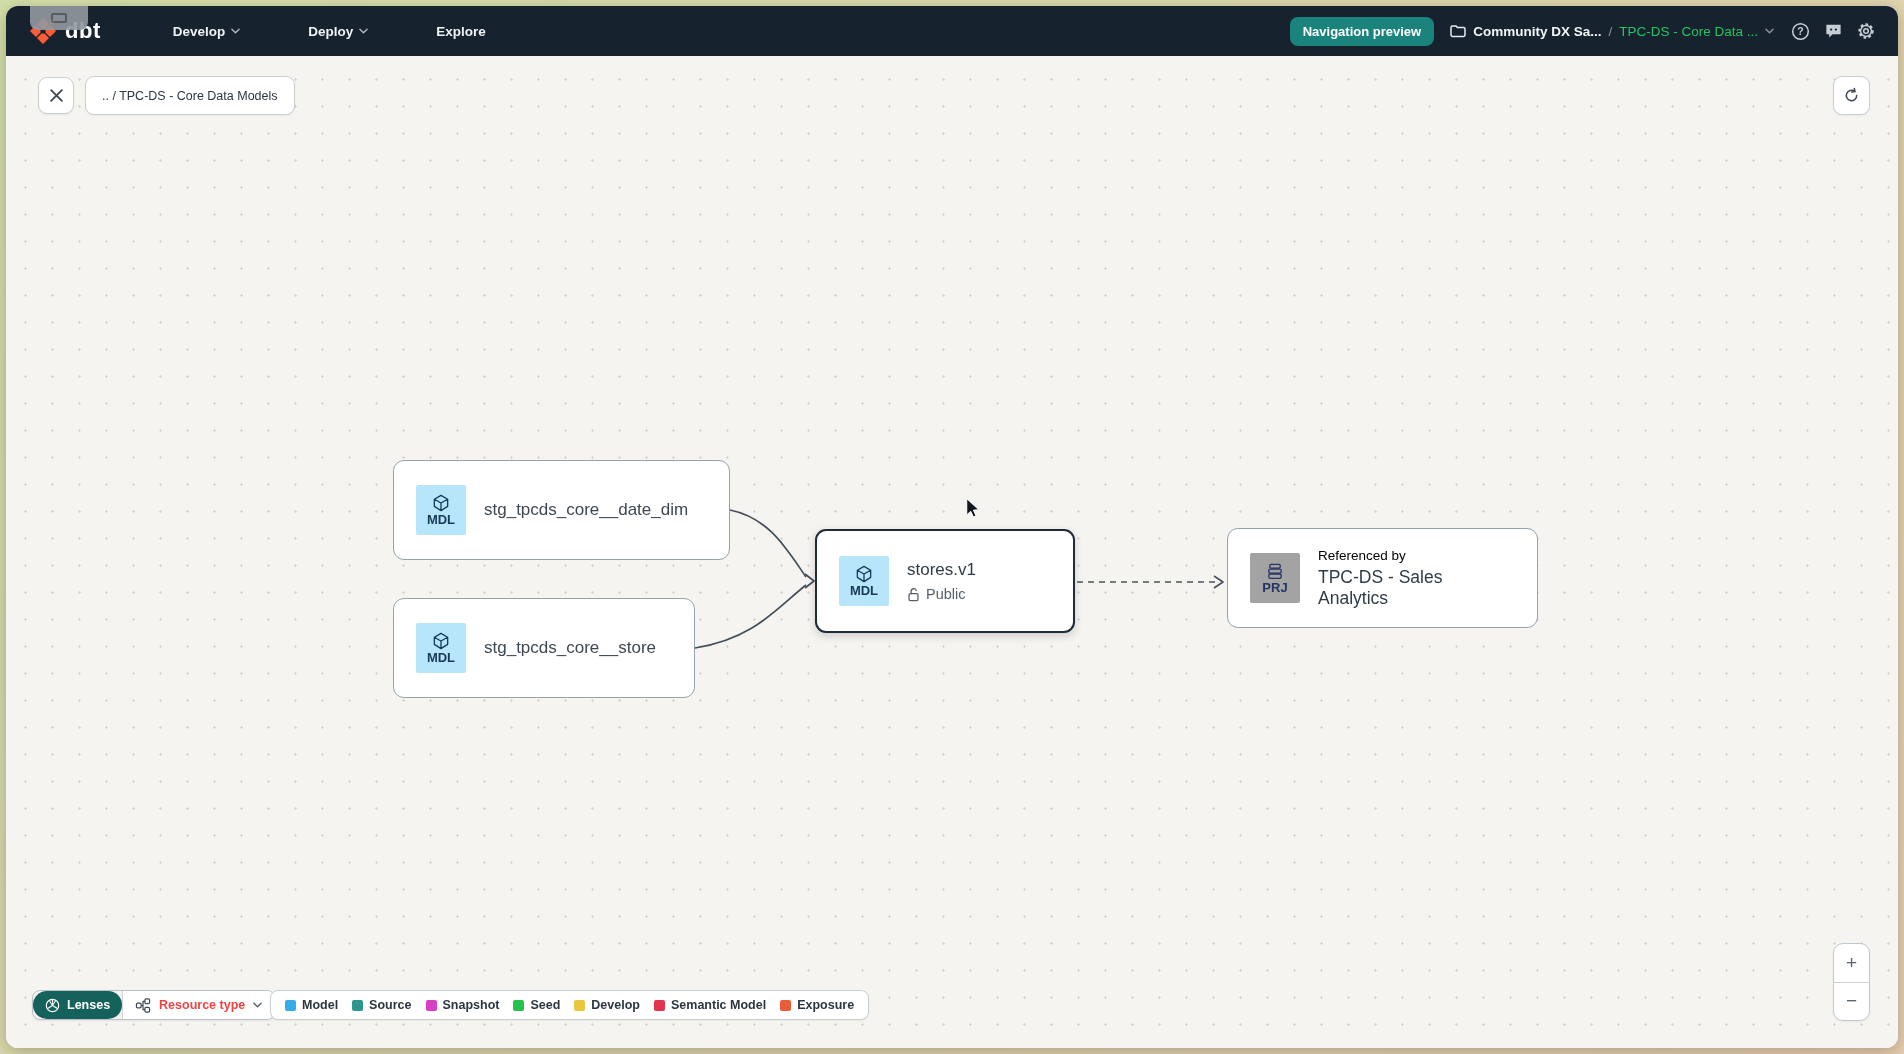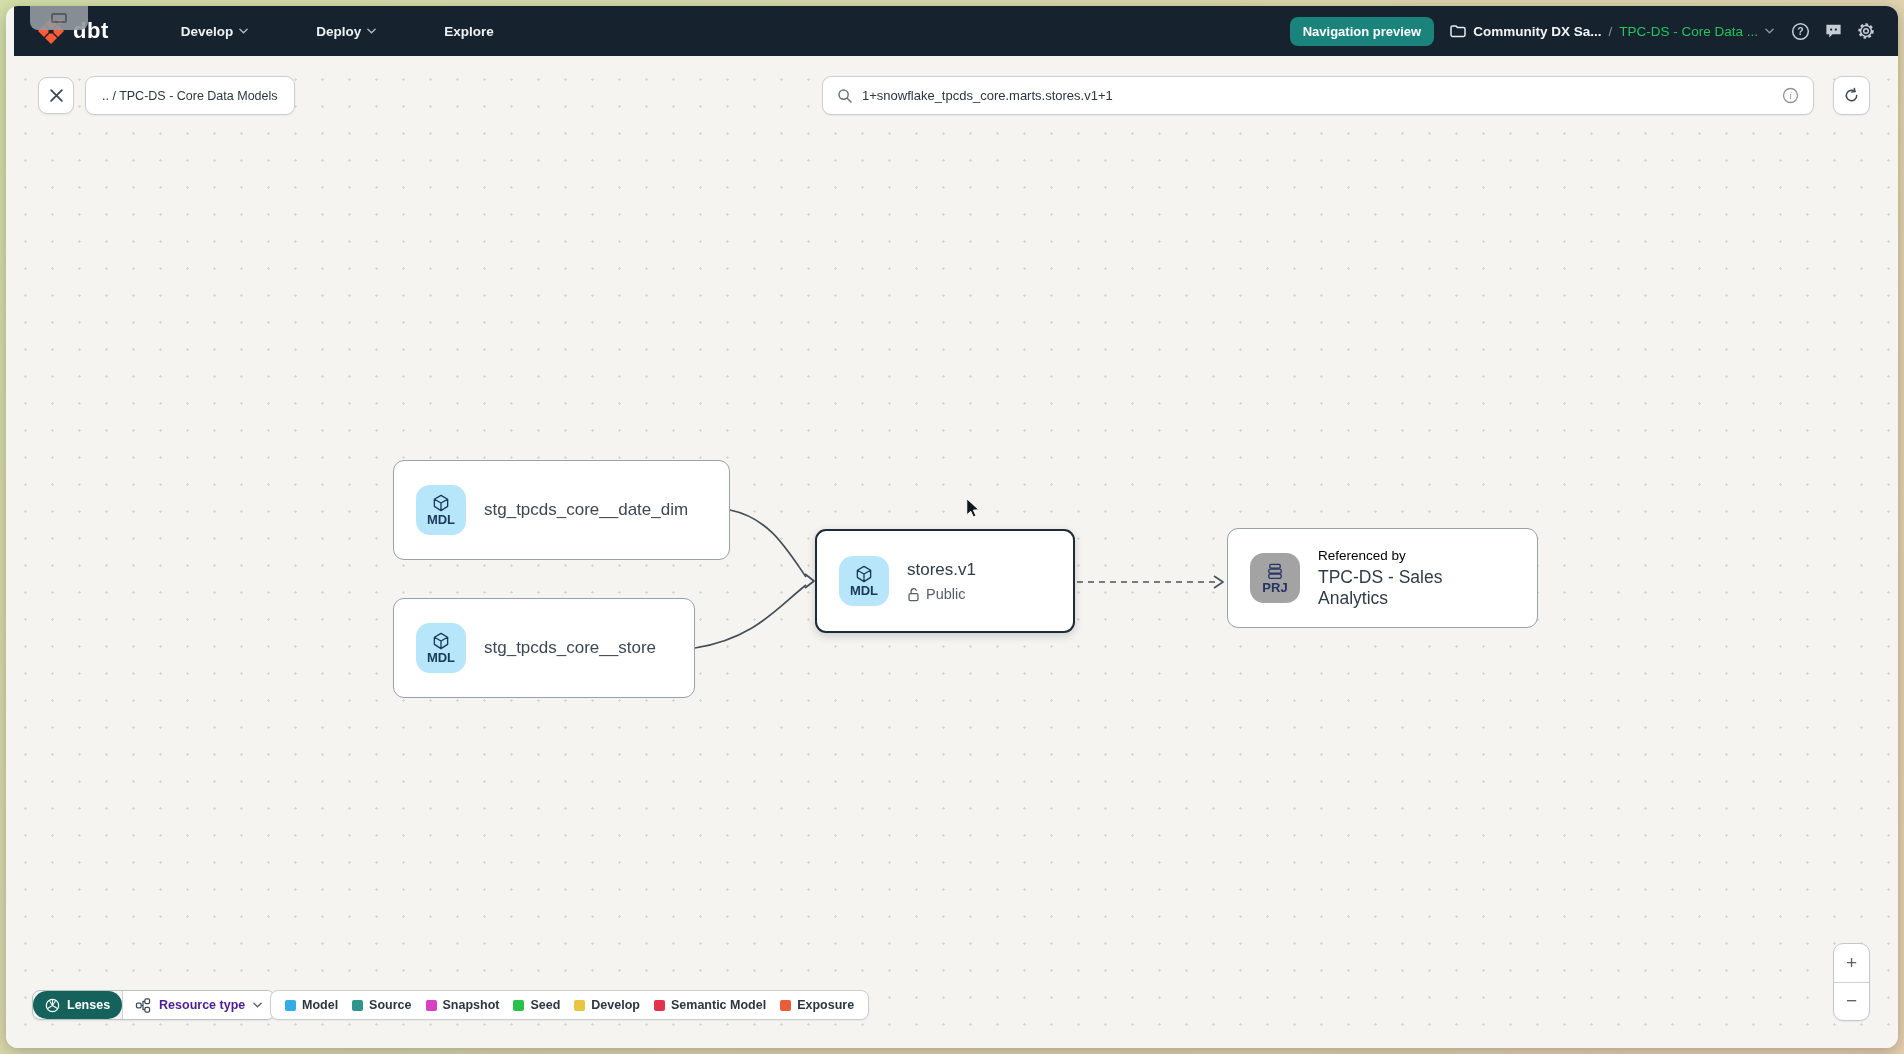--- a/index.html
+++ b/index.html
@@ -5,21 +5,21 @@
   * { box-sizing: border-box; margin: 0; padding: 0; }
   html,body { width:1904px; height:1054px; overflow:hidden;
     font-family:"Liberation Sans", sans-serif;
     background:linear-gradient(135deg,#d4dfa8 0%,#dcd8ae 45%,#e7cfb0 100%); }
 
   .app { position:absolute; left:6px; top:6px; width:1892px; height:1042px;
     border-radius:12px; overflow:hidden; background:#f5f4f1;
     box-shadow:0 4px 18px rgba(0,0,0,.25); }
 
   
-  .topbar { position:absolute; left:8px; top:0; right:0; height:50px;
+  .topbar { position:absolute; left:0; top:0; right:0; height:50px;
     background:#16222e; display:flex; align-items:center; padding:0 22px; z-index:20; }
   .logo { display:flex; align-items:center; gap:7px; margin-right:34px; }
   .logo-text { color:#fff; font-weight:bold; font-size:22px; letter-spacing:.5px; }
   .menu { display:flex; align-items:center; gap:30px; }
   .menu-item { display:flex; align-items:center; gap:6px; color:#eef2f5;
     font-size:13.5px; font-weight:bold; cursor:pointer;padding-left:38px; }
   .chev { width:9px; height:6px; }
   .nav-right { margin-left:auto; display:flex; align-items:center; gap:16px; }
   .badge { background:#1a837c; color:#fff; font-size:13px; font-weight:bold;
     padding:7px 13px; border-radius:8px; }
@@ -55,21 +55,21 @@
     display:flex; align-items:center; padding:0 14px; gap:9px;
     box-shadow:0 1px 2px rgba(20,30,40,.06); }
   .searchbar input { flex:1; border:none; outline:none; font-size:13px; color:#2b3640;
     font-family:"Liberation Sans", sans-serif; background:transparent; }
   .refresh-btn { left:1827px; top:70px; width:37px; height:39px; }
 
   
   .node { position:absolute; background:#fff; border:1px solid #98a2ab; border-radius:11px;
     display:flex; align-items:center; gap:18px; padding:0 22px; cursor:pointer; }
   .node.selected { border:2.5px solid #1f2b36; box-shadow:0 3px 8px rgba(20,30,40,.18); }
-  .tile { width:50px; height:50px; border-radius:14px; flex:0 0 auto;
+  .tile { width:50px; height:50px; border-radius:2px; flex:0 0 auto;
     display:flex; flex-direction:column; align-items:center; justify-content:center; gap:0px; }
   .tile-mdl { background:#b7e5fa; color:#173a57; }
   .tile-prj { background:#a3a3a3; color:#253563; }
   .tile .code { font-size:13px; font-weight:bold; margin-top:-1px; }
   .node-label { font-size:17px; color:#3d4852; }
   .node-title { font-size:17px; color:#2f3b46; }
   .node-sub { display:flex; align-items:center; gap:6px; margin-top:6px;
     font-size:14.5px; color:#566069; }
   .node-kicker { font-size:13.5px; color:#000000; }
   .node-big { font-size:17.5px; color:#2f3b46; margin-top:4px; }
@@ -80,21 +80,21 @@
   .n-ref     { left:1221px; top:522px; width:311px; height:100px; }
 
   .edges { position:absolute; left:0; top:0; width:1892px; height:1042px; pointer-events:none; }
 
   
   .lens-group { position:absolute; left:26px; top:984px; height:30px; display:flex;
     border-radius:8px; overflow:hidden; border:1px solid #b9c0c6;
     box-shadow:0 1px 2px rgba(20,30,40,.08); cursor:pointer; }
   .lens-seg { background:#15615c; color:#fff; display:flex; align-items:center; gap:7px;
     padding:0 12px; font-size:12.5px; font-weight:bold;border-radius:14px; }
-  .res-seg { background:#fff; color:#4c1d95; display:flex; align-items:center; gap:8px;
+  .res-seg { background:#fff; color:#ef4444; display:flex; align-items:center; gap:8px;
     padding:0 12px; font-size:12.5px; font-weight:bold; border-left:1px solid #cfd4d8; }
   .legend { position:absolute; left:264px; top:984px; height:30px; background:#fff;
     border:1px solid #c9ced3; border-radius:8px; display:flex; align-items:center;
     gap:14px; padding:0 14px; box-shadow:0 1px 2px rgba(20,30,40,.06); }
   .leg-item { display:flex; align-items:center; gap:6px; font-size:12.5px;
     font-weight:bold; color:#2b3640; }
   .swatch { width:11px; height:11px; border-radius:2px; }
 
   .zoomctl { position:absolute; left:1827px; top:937px; width:37px; height:78px;
     background:#fff; border:1px solid #c2c8cd; border-radius:10px;
@@ -194,31 +194,20 @@
   </svg>
 
   <div class="btn-sq close-btn">
     <svg width="15" height="15" viewBox="0 0 14 14">
         <path d="M2 2 L12 12 M12 2 L2 12" stroke="#3d4852" stroke-width="1.7" stroke-linecap="round"></path>
       </svg>
   </div>
   <div class="chip">
     <span>.. / TPC-DS - Core Data Models</span>
   </div>
-  <div class="searchbar">
-    <svg width="16" height="16" viewBox="0 0 16 16">
-        <circle cx="6.6" cy="6.6" r="4.6" fill="none" stroke="#6b757e" stroke-width="1.5"></circle>
-        <path d="M10.2 10.2 L14 14" stroke="#6b757e" stroke-width="1.5" stroke-linecap="round"></path>
-      </svg>
-    <input type="text" value="1+snowflake_tpcds_core.marts.stores.v1+1" style="">
-    <svg width="17" height="17" viewBox="0 0 18 18">
-        <circle cx="9" cy="9" r="7.4" fill="none" stroke="#8b959e" stroke-width="1.4"></circle>
-        <text x="9" y="13" text-anchor="middle" font-size="10" font-family="Liberation Serif, serif" font-style="italic" fill="#8b959e">i</text>
-      </svg>
-  </div>
   <div class="btn-sq refresh-btn">
     <svg width="17" height="17" viewBox="0 0 18 18">
         <path d="M14.5 9 a5.5 5.5 0 1 1 -2 -4.2" fill="none" stroke="#3d4852" stroke-width="1.6" stroke-linecap="round"></path>
         <path d="M12 1.6 L12.7 4.9 L9.4 5.4" fill="none" stroke="#3d4852" stroke-width="1.6" stroke-linecap="round" stroke-linejoin="round"></path>
       </svg>
   </div>
 
   <div class="node n-datedim">
     <div class="tile tile-mdl">
       <svg width="20" height="19" viewBox="0 0 20 20">

